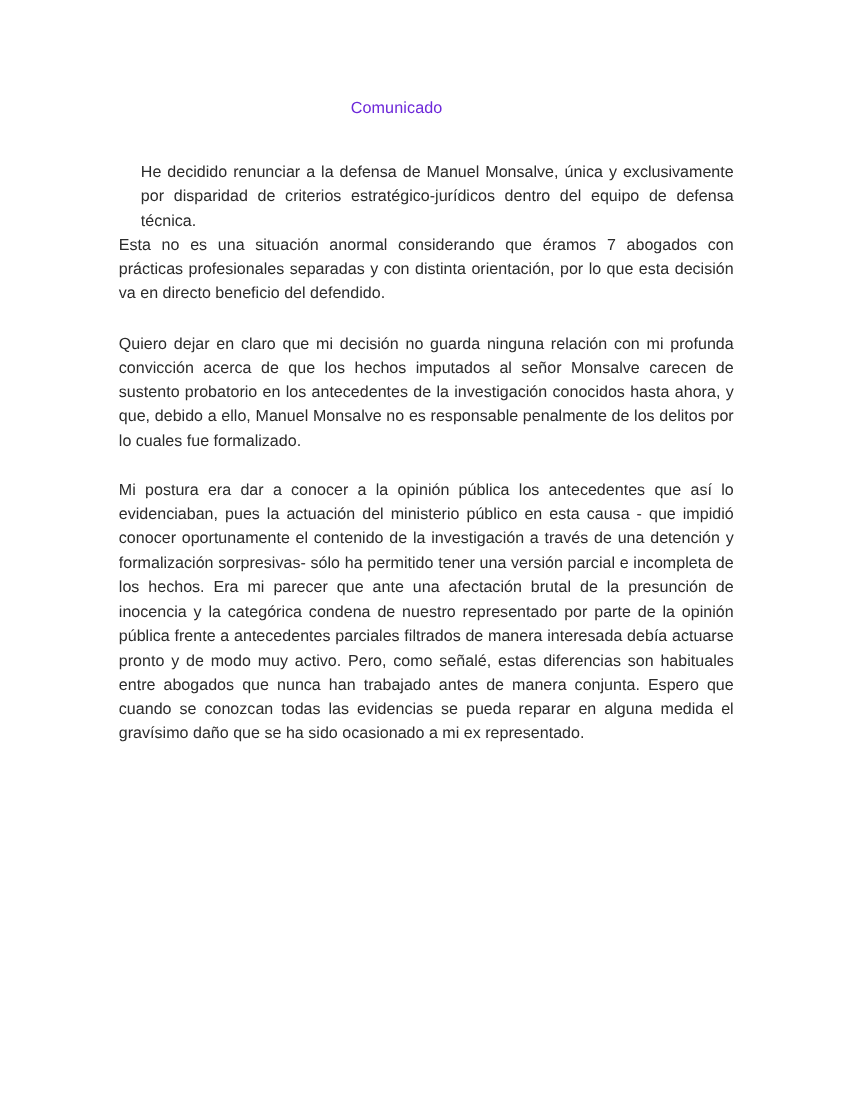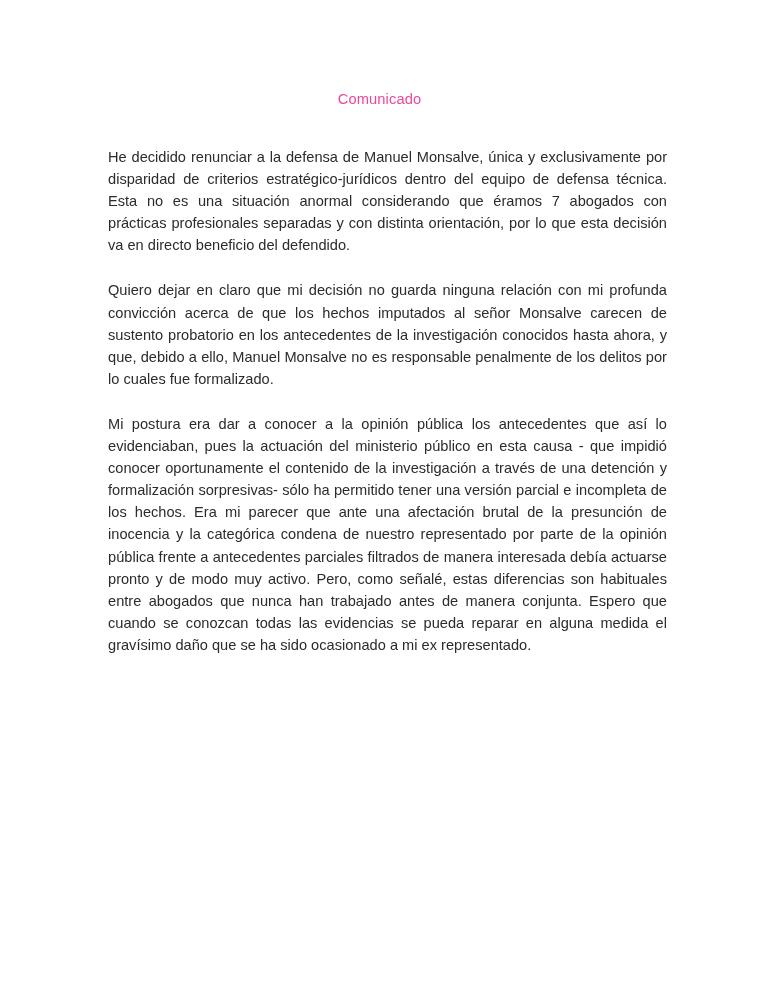--- a/index.html
+++ b/index.html
@@ -21,27 +21,27 @@
     position: relative;
     width: 773px;
     height: 1000px;
     background: #ffffff;
     box-sizing: border-box;
   }
 
   .doc-title {
     position: absolute;
     top: 88px;
-    left: 111px;
+    left: 92px;
     width: 537px;
     text-align: center;
     font-size: 14.7px;
     line-height: 22px;
     letter-spacing: 0.1px;
-    color: #ec4899;
+    color: #6d28d9;
     white-space: pre;
   }
 
   .body-block {
     position: absolute;
     top: 146px;
     left: 108px;
     width: 559px;
   }
 
@@ -52,21 +52,21 @@
     text-align: justify;
     text-justify: inter-word;
     letter-spacing: 0.01px;
     color: #2b2b2b;
     hyphens: none;
     -webkit-hyphens: none;
   }
   .para:last-child { margin-bottom: 0; }
 
   
-  .seg { display: block; text-align: justify; text-align-last: justify; }
+  .seg { display: block; text-align: justify; text-align-last: justify; margin-left: 20px; }
   .seg-natural { display: block; text-align: justify; text-align-last: left; }
 </style>
 </head>
 <body>
 
 <div class="page">
 
   <div class="doc-title">Comunicado</div>
 
   <div class="body-block">

